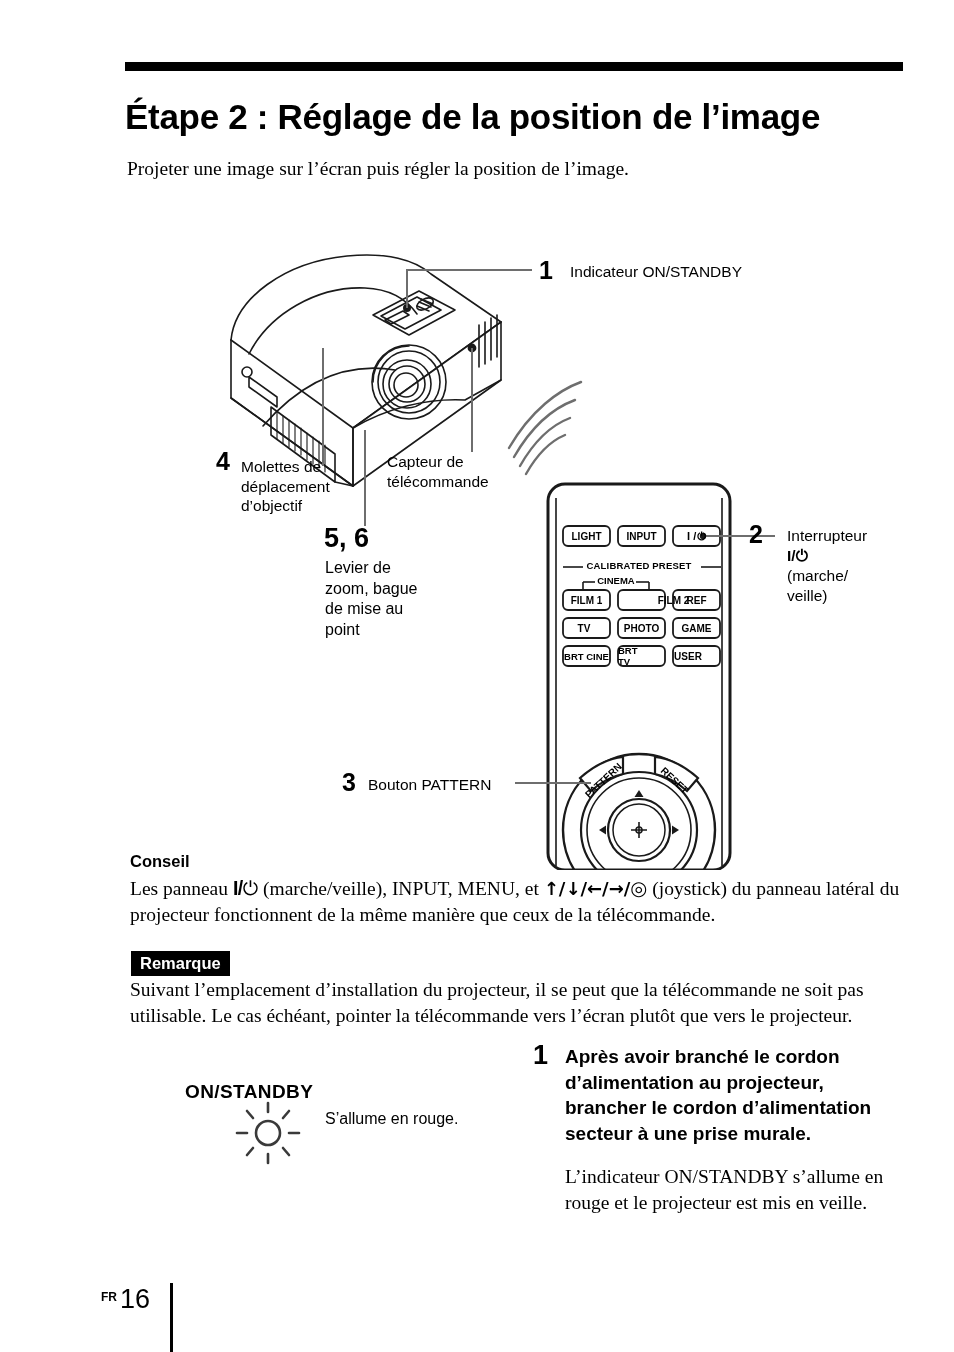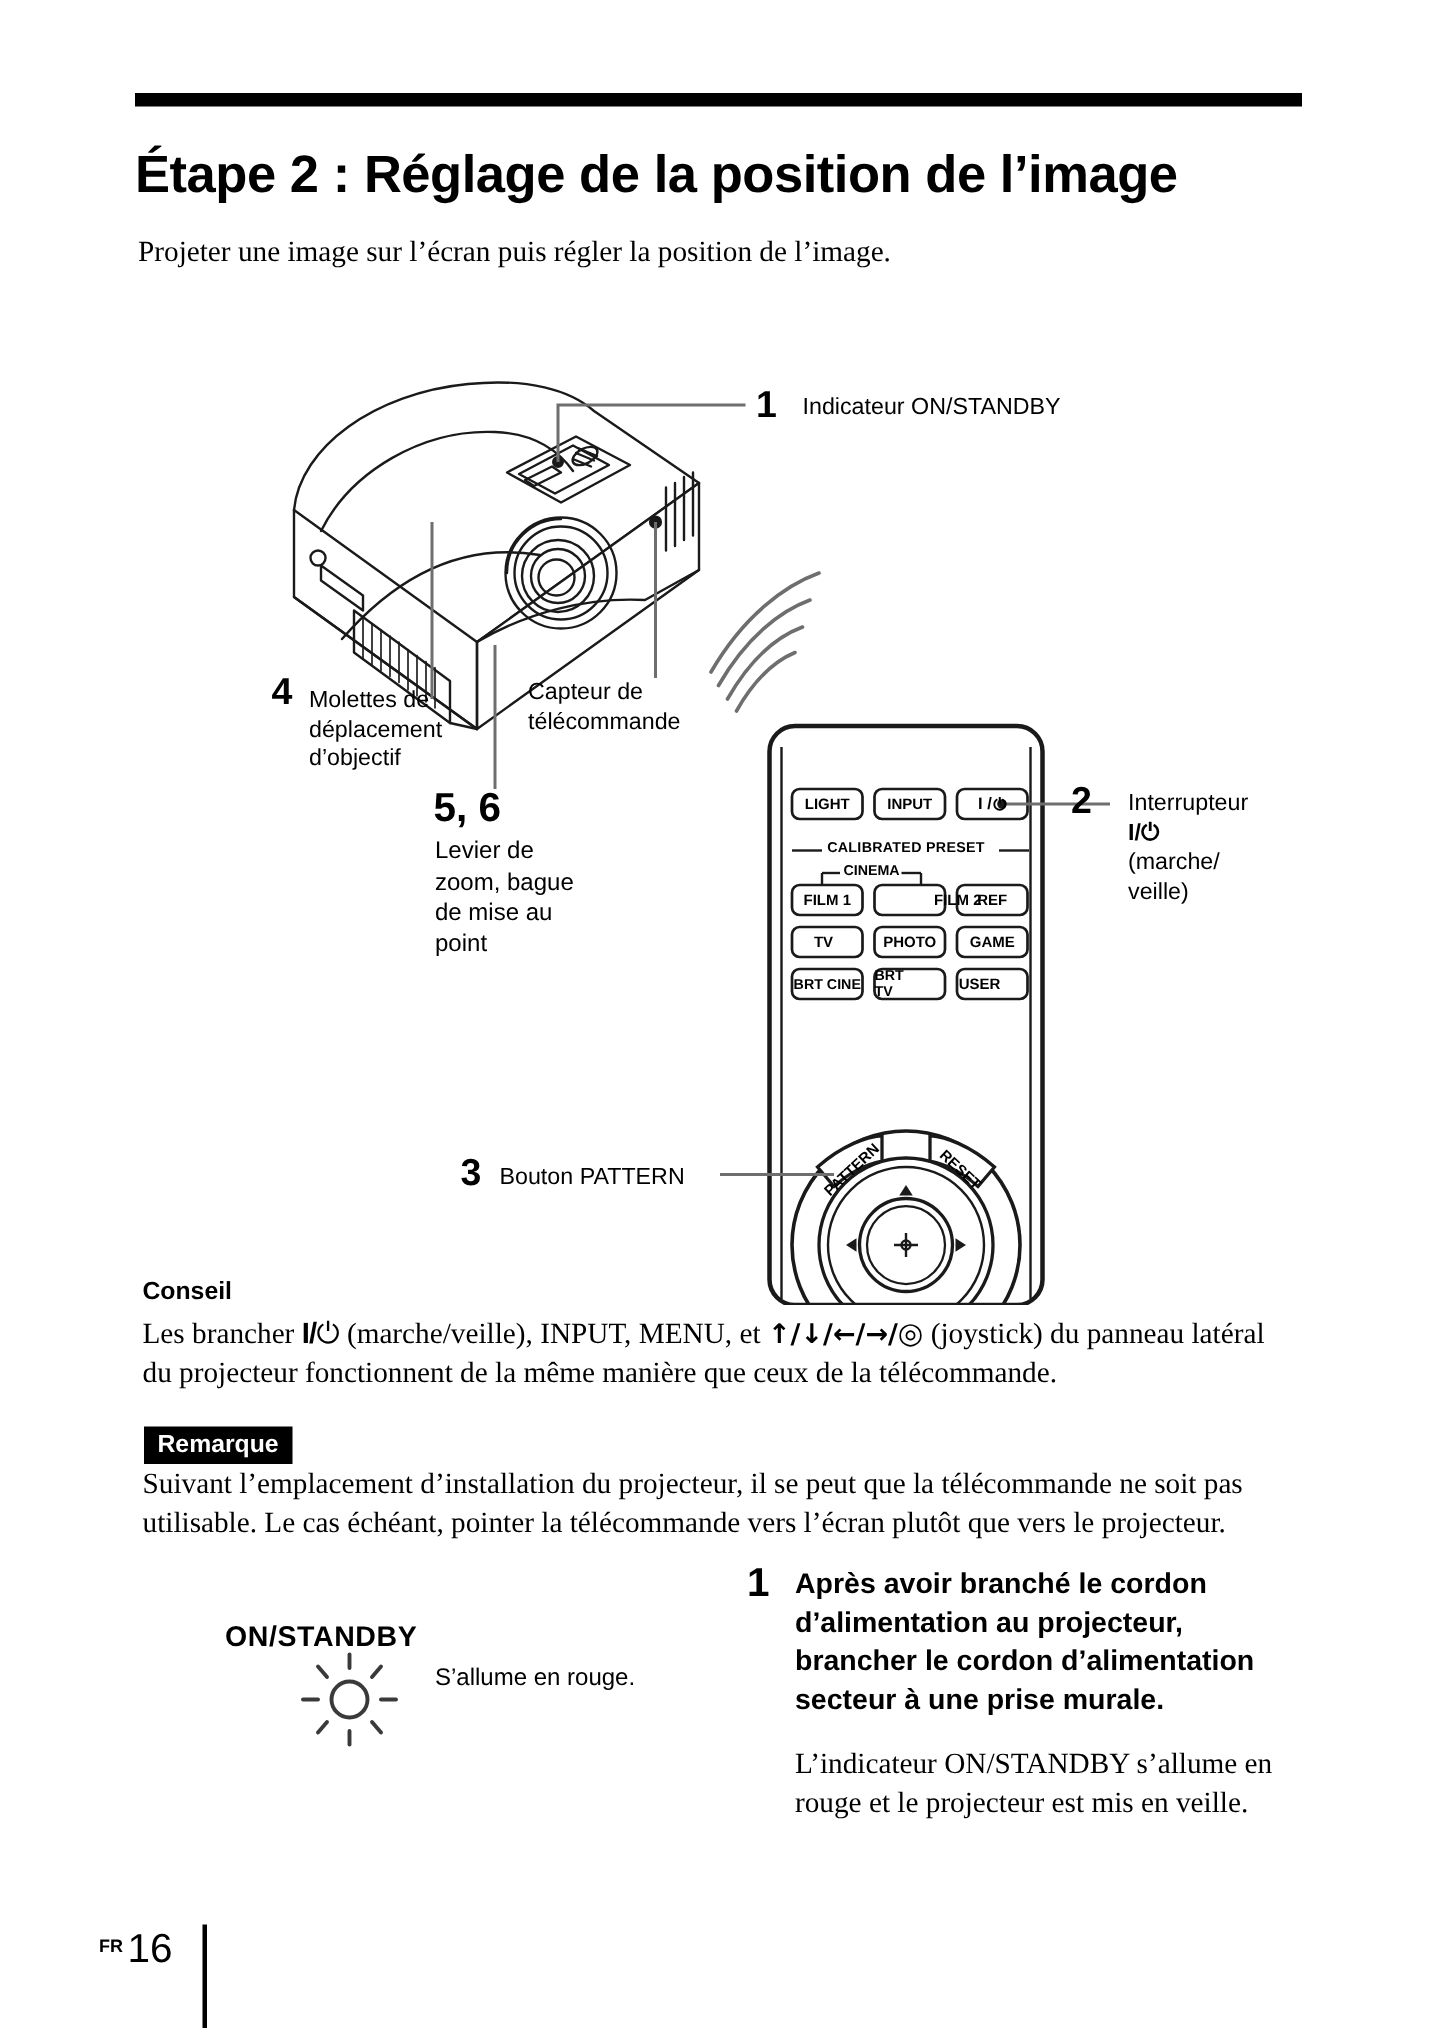--- a/index.html
+++ b/index.html
@@ -11,20 +11,21 @@
     width: 954px;
     height: 1352px;
     position: relative;
     font-family: "Liberation Serif", serif;
     color: #000;
     overflow: hidden;
   }
   .page {
     position: absolute;
     inset: 0;
+    margin-left: 35px;
   }
 
   
   .title-rule {
     position: absolute;
     left: 90px;
     top: 62px;
     width: 778px;
     height: 9px;
     background: #000;
@@ -408,21 +409,21 @@
       <div>(marche/</div>
       <div>veille)</div>
     </div>
 
     <div class="callout-num" style="left:307px;top:540px;">3</div>
     <div class="callout-txt" style="left:333px;top:545px;white-space:nowrap;">Bouton PATTERN</div>
   </div>
 
   <div class="sec-head-tip">Conseil</div>
   <div class="tip-body">
-    <span>Les brancher </span><span class="sym-pw">I/</span><span class="sym">⏻</span><span> (marche/veille), INPUT, MENU, et </span><span class="arrowset">↑/↓/←/→/</span><span class="sym">◎</span><span> (joystick) du panneau latéral du projecteur fonctionnent de la même manière que ceux de la télécommande.</span>
+    <span>Les panneau </span><span class="sym-pw">I/</span><span class="sym">⏻</span><span> (marche/veille), INPUT, MENU, et </span><span class="arrowset">↑/↓/←/→/</span><span class="sym">◎</span><span> (joystick) du panneau latéral du projecteur fonctionnent de la même manière que ceux de la télécommande.</span>
   </div>
 
   <div class="note-badge">Remarque</div>
   <div class="note-body">Suivant l’emplacement d’installation du projecteur, il se peut que la télécommande ne soit pas utilisable. Le cas échéant, pointer la télécommande vers l’écran plutôt que vers le projecteur.</div>
 
   <div class="ind-label">ON/STANDBY</div>
 
   <svg width="90" height="70" style="position:absolute;left:188px;top:1098px;">
     <g stroke="#3a3a3a" stroke-width="2.6" fill="none" stroke-linecap="round">
       <circle cx="45" cy="35" r="12"></circle>

